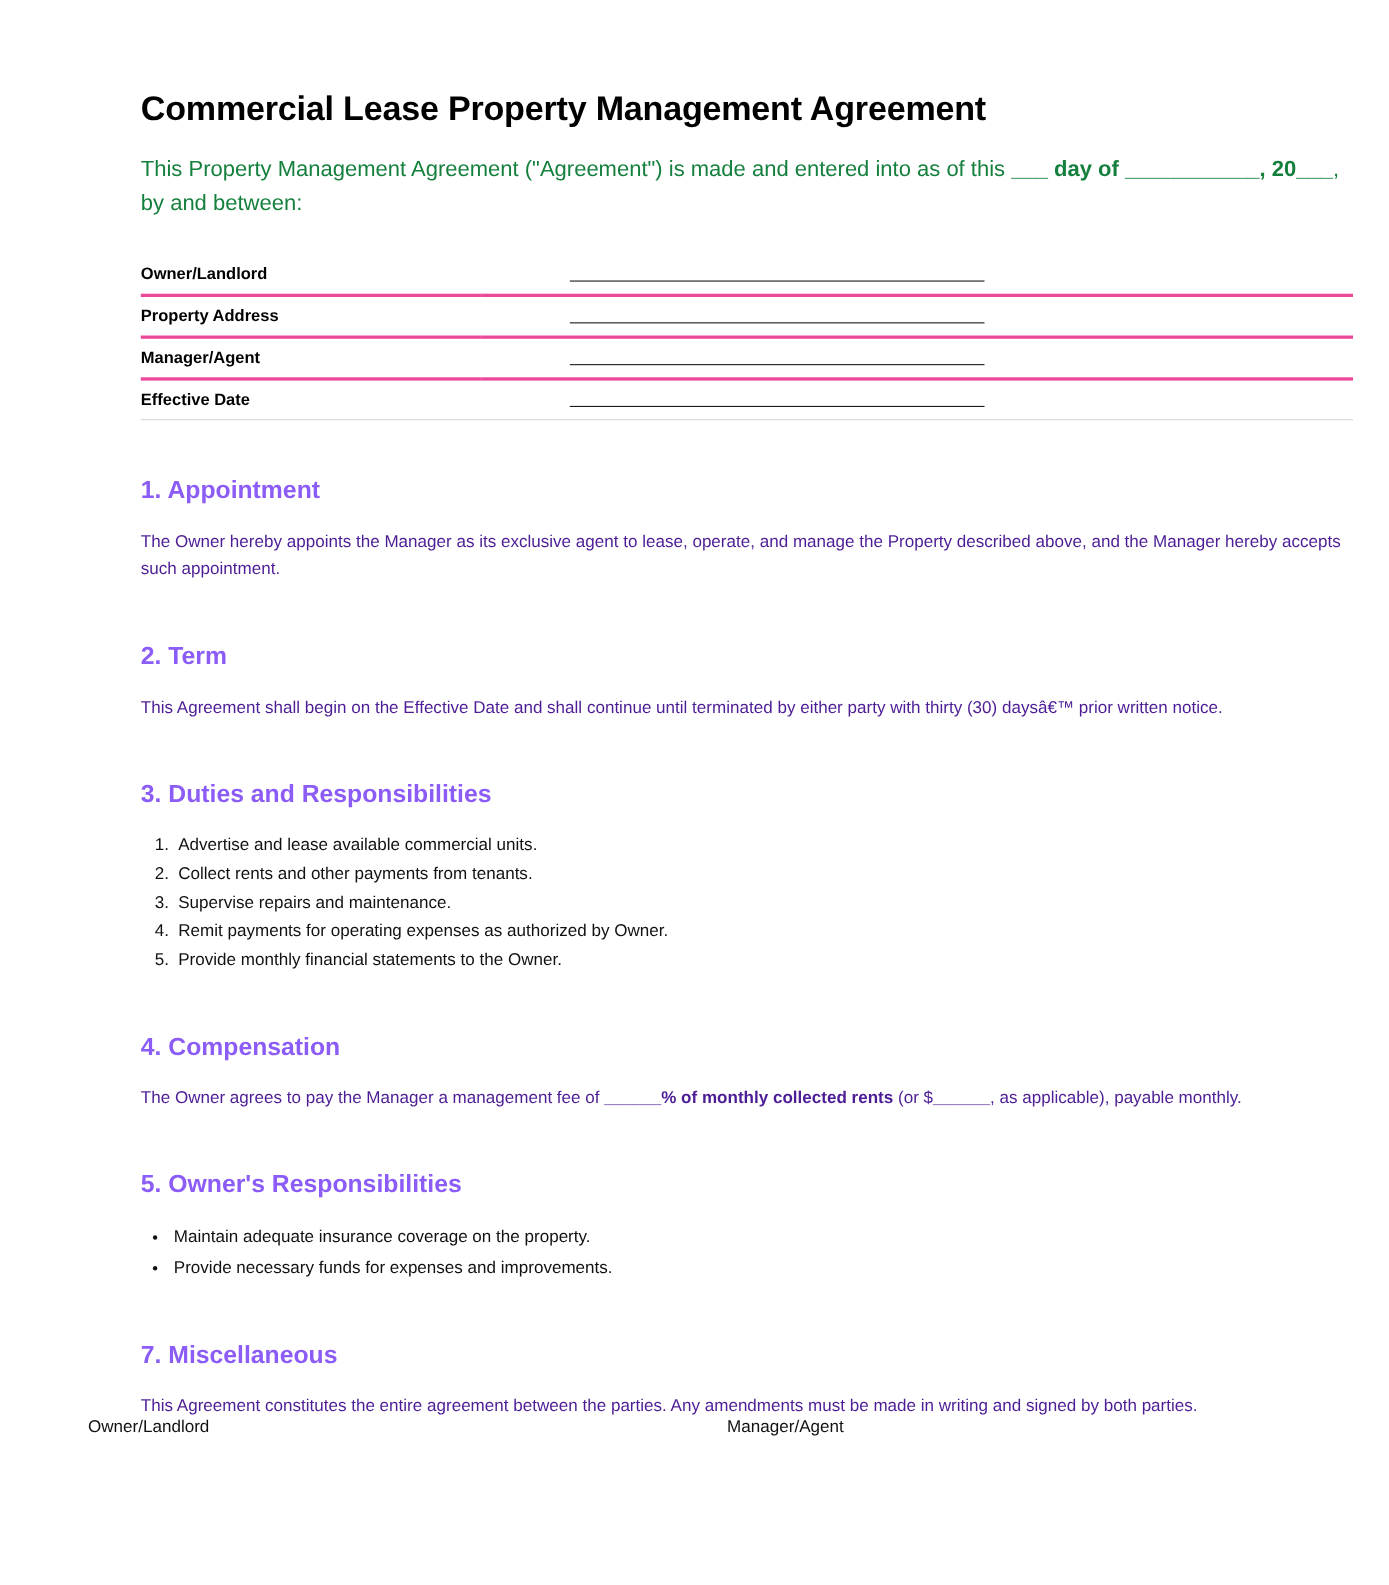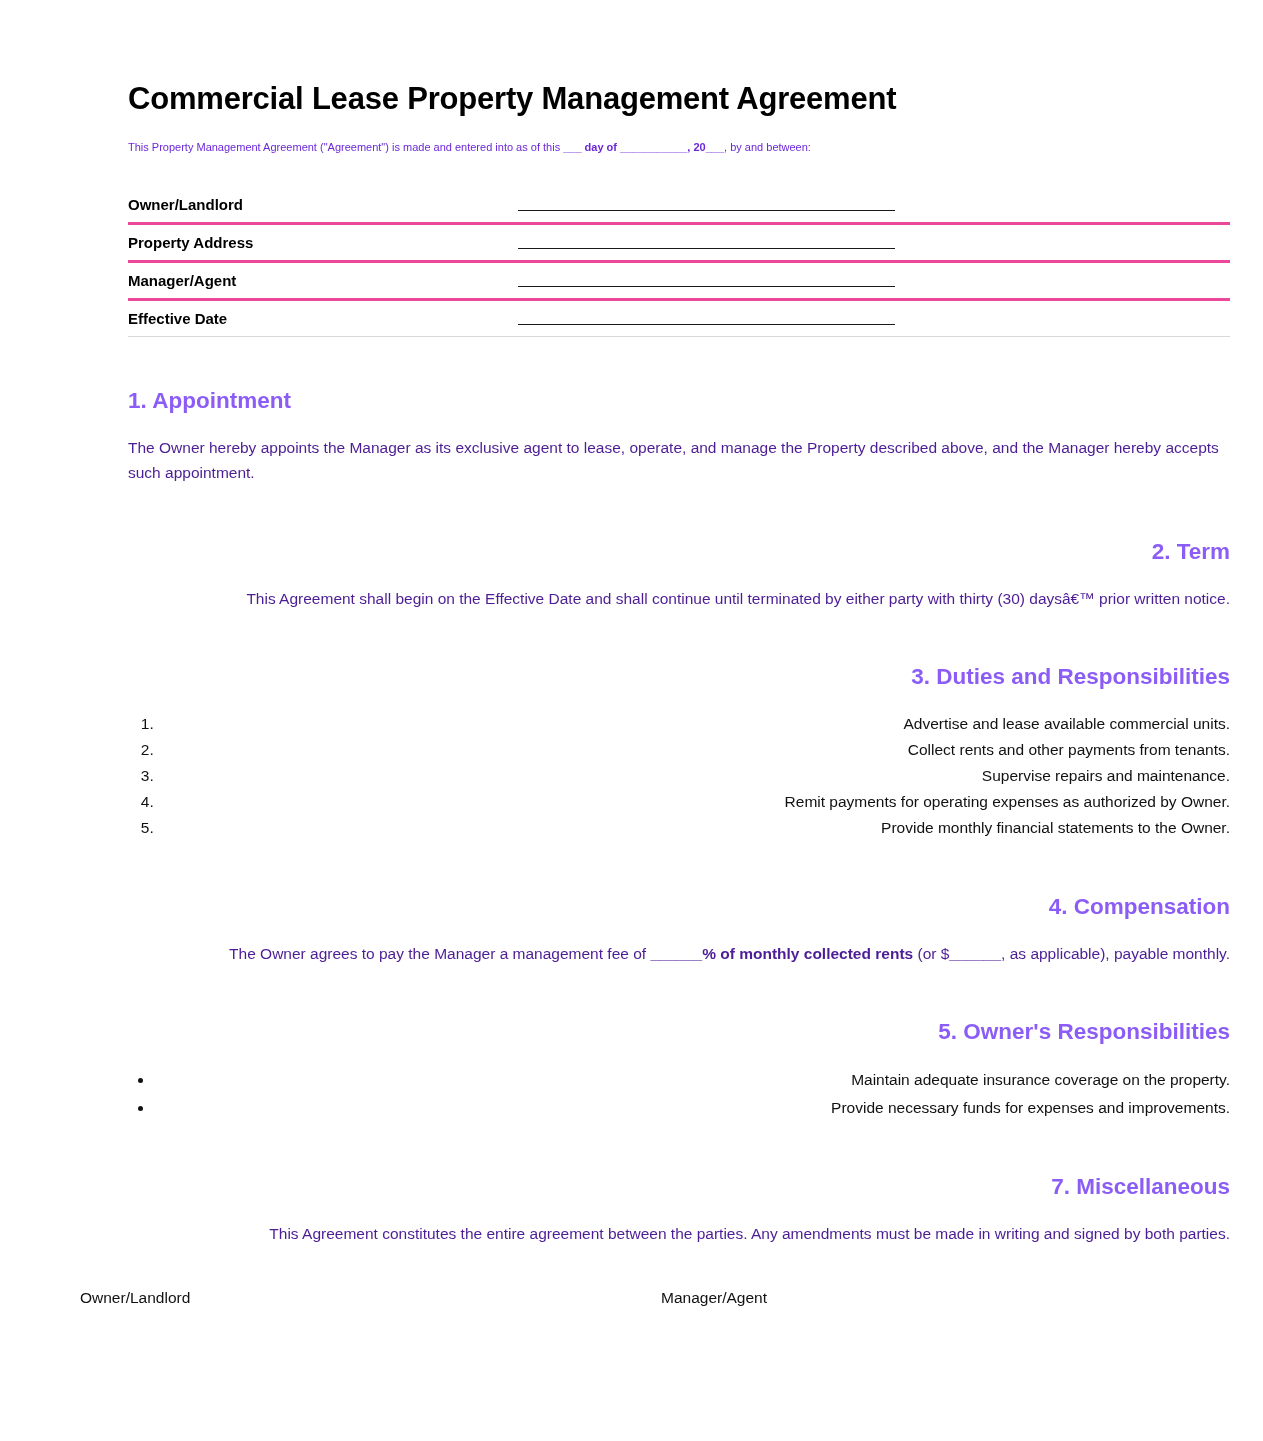--- a/index.html
+++ b/index.html
@@ -35,24 +35,24 @@
     font-size: 31px;
     font-weight: bold;
     letter-spacing: -0.2px;
     line-height: 1.2;
     margin: 0;
     padding-top: 64px;
     color: #000;
   }
 
   p.intro {
-    font-size: 11px;
+    font-size: 20px;
     line-height: 1.55;
     margin: 22px 0 0 0;
-    color: #6d28d9;
+    color: #15803d;
   }
   .bold { font-weight: bold; }
 
   table.party-table {
     width: 1102px;
     border-collapse: collapse;
     margin-top: 31px;
     table-layout: fixed;
   }
   table.party-table tr {
@@ -90,21 +90,21 @@
 
   h2.sec-head {
     font-size: 22.5px;
     font-weight: bold;
     line-height: 1.25;
     margin: 0;
     color: #8b5cf6;
   }
   .sec { margin-top: 0; }
   .sec-gap-1 { margin-top: 50px; }
-  .sec-gap { margin-top: 52px; text-align: right; }
+  .sec-gap { margin-top: 52px; }
 
   p.body-text {
     font-size: 15.5px;
     line-height: 1.62;
     margin: 20px 0 0 0;
     color: #4c1d95;
   }
 
   ol.num-list {
     margin: 20px 0 0 0;

